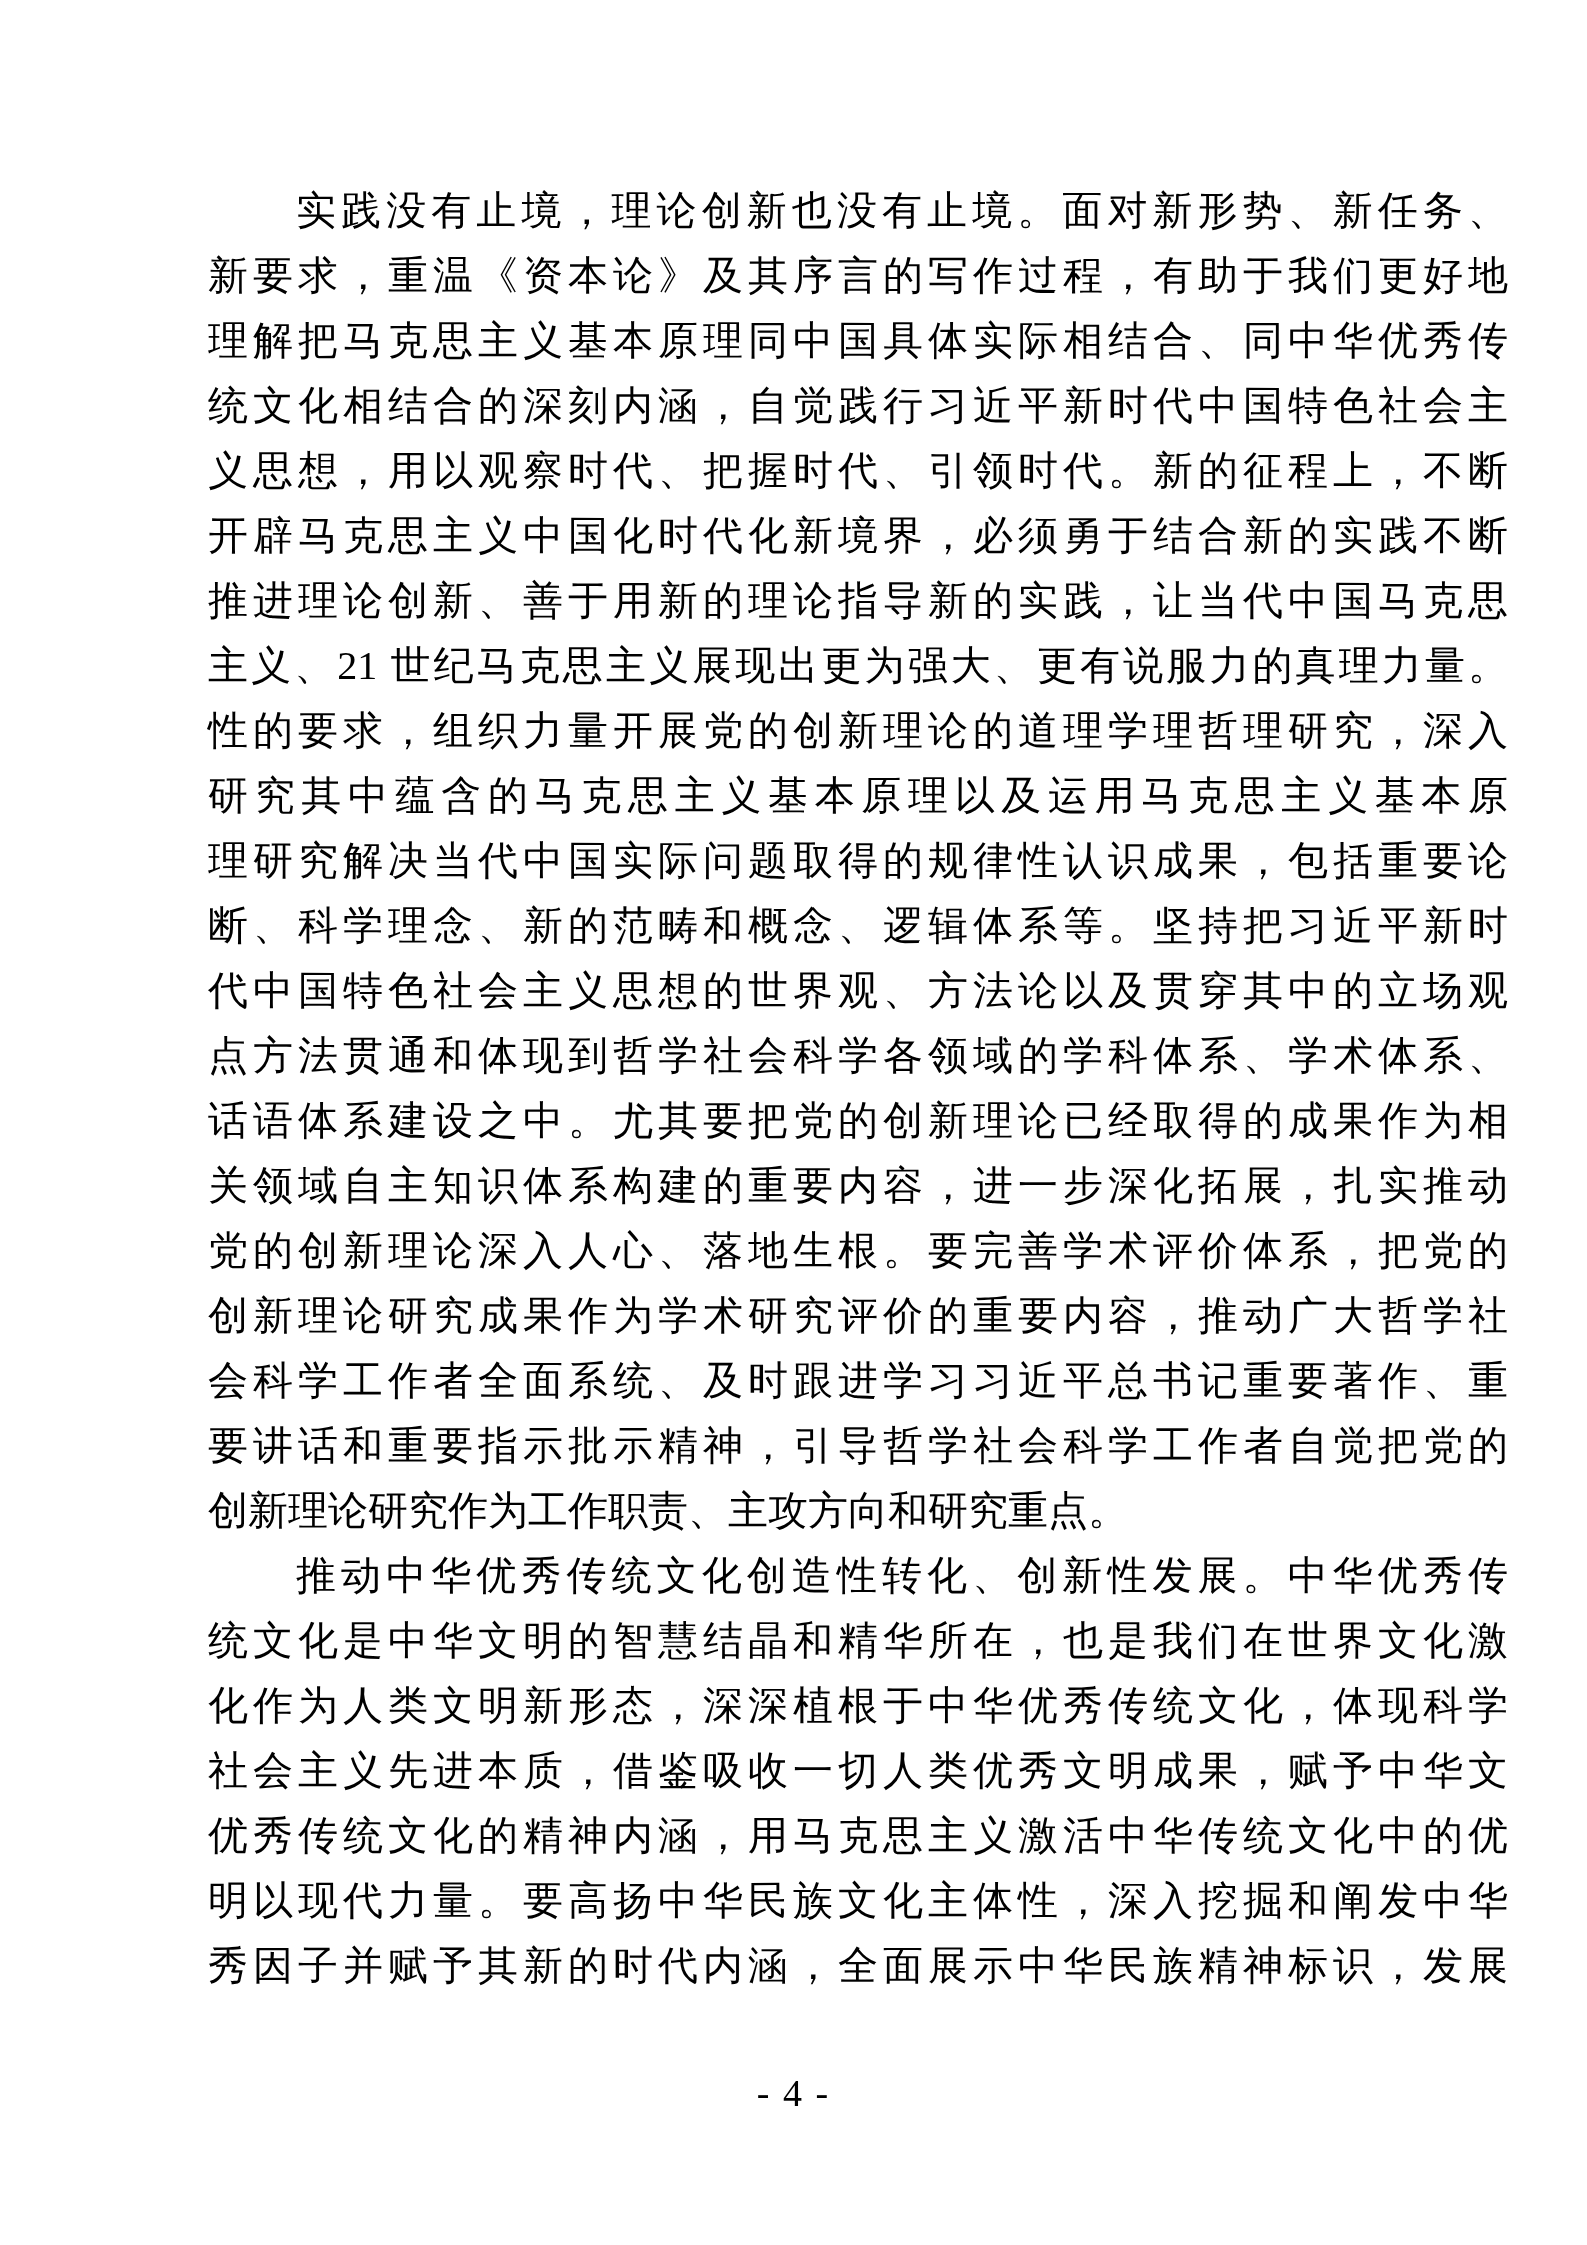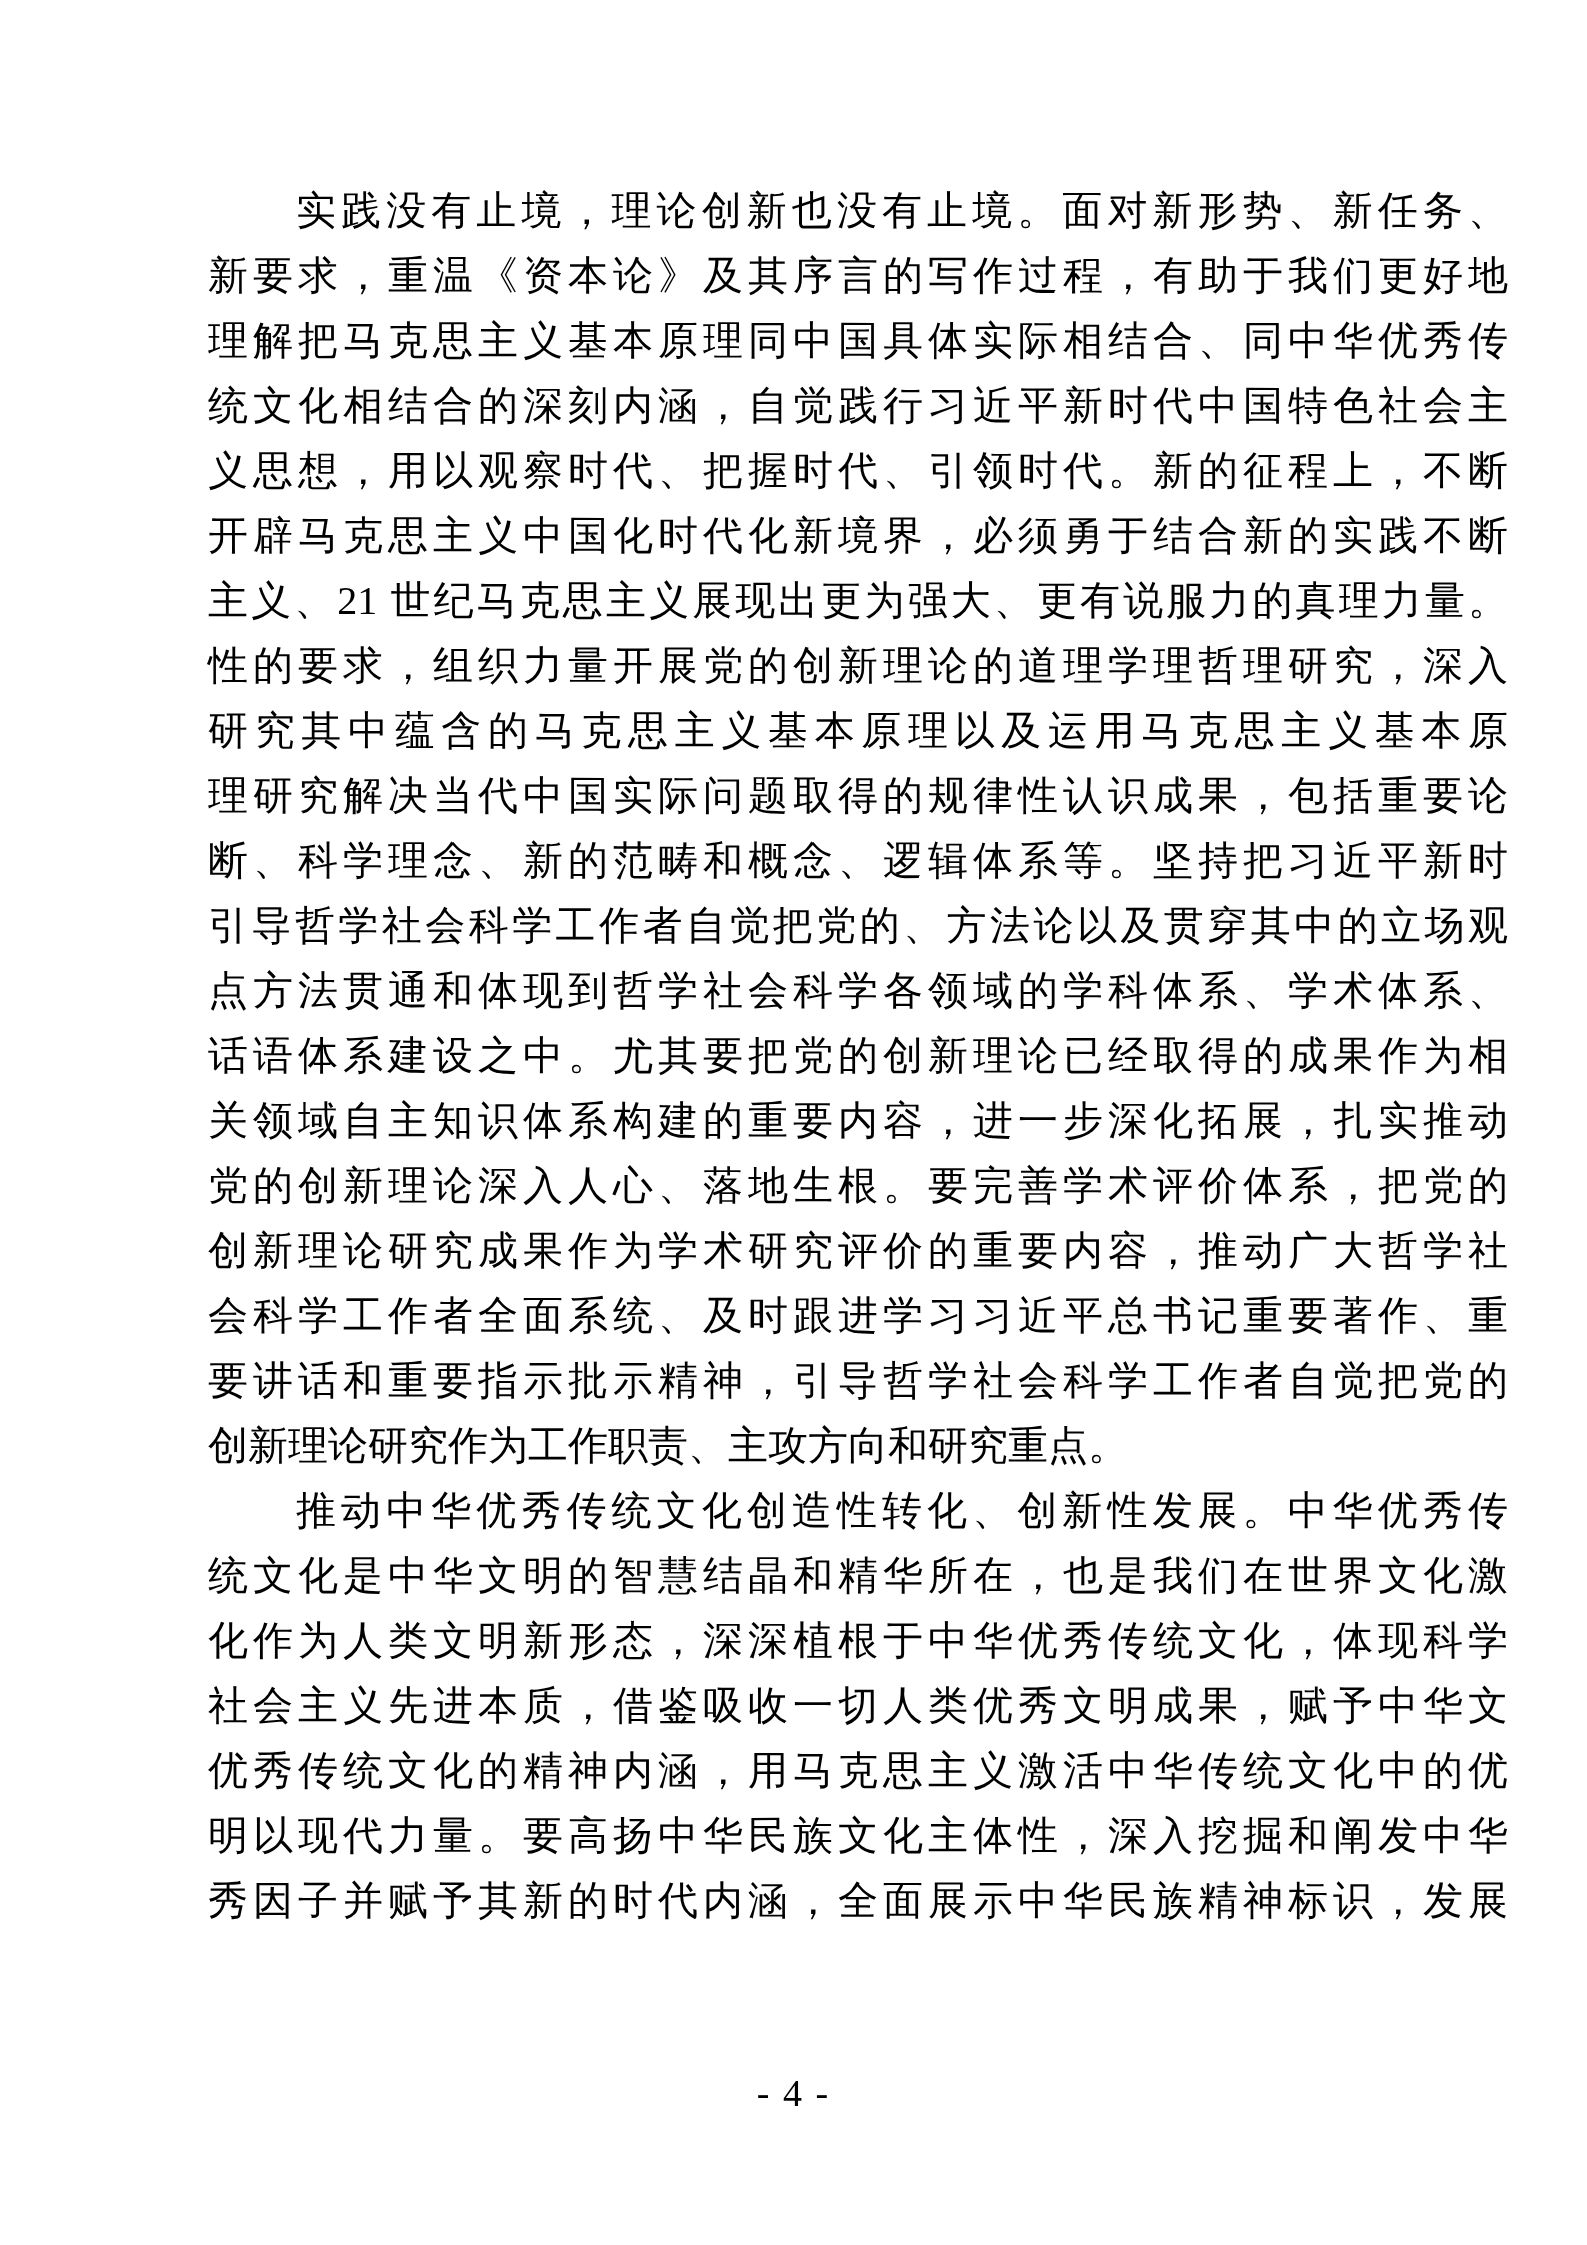--- a/index.html
+++ b/index.html
@@ -45,26 +45,27 @@
 <body>
 
 <div class="page">
   <div class="text-block">
       <div class="text-line indent">实践没有止境，理论创新也没有止境。面对新形势、新任务、</div>
       <div class="text-line">新要求，重温《资本论》及其序言的写作过程，有助于我们更好地</div>
       <div class="text-line">理解把马克思主义基本原理同中国具体实际相结合、同中华优秀传</div>
       <div class="text-line">统文化相结合的深刻内涵，自觉践行习近平新时代中国特色社会主</div>
       <div class="text-line">义思想，用以观察时代、把握时代、引领时代。新的征程上，不断</div>
       <div class="text-line">开辟马克思主义中国化时代化新境界，必须勇于结合新的实践不断</div>
+      <div class="text-line">推进理论创新、善于用新的理论指导新的实践，让当代中国马克思</div>
       <div class="text-line">主义、21 世纪马克思主义展现出更为强大、更有说服力的真理力量。</div>
       <div class="text-line">性的要求，组织力量开展党的创新理论的道理学理哲理研究，深入</div>
       <div class="text-line">研究其中蕴含的马克思主义基本原理以及运用马克思主义基本原</div>
       <div class="text-line">理研究解决当代中国实际问题取得的规律性认识成果，包括重要论</div>
       <div class="text-line">断、科学理念、新的范畴和概念、逻辑体系等。坚持把习近平新时</div>
-      <div class="text-line">引导哲学社会科学工作者自觉把党的、方法论以及贯穿其中的立场观</div>
+      <div class="text-line">代中国特色社会主义思想的世界观、方法论以及贯穿其中的立场观</div>
       <div class="text-line">点方法贯通和体现到哲学社会科学各领域的学科体系、学术体系、</div>
       <div class="text-line">话语体系建设之中。尤其要把党的创新理论已经取得的成果作为相</div>
       <div class="text-line">关领域自主知识体系构建的重要内容，进一步深化拓展，扎实推动</div>
       <div class="text-line">党的创新理论深入人心、落地生根。要完善学术评价体系，把党的</div>
       <div class="text-line">创新理论研究成果作为学术研究评价的重要内容，推动广大哲学社</div>
       <div class="text-line">会科学工作者全面系统、及时跟进学习习近平总书记重要著作、重</div>
       <div class="text-line">要讲话和重要指示批示精神，引导哲学社会科学工作者自觉把党的</div>
       <div class="text-line short">创新理论研究作为工作职责、主攻方向和研究重点。</div>
       <div class="text-line indent">推动中华优秀传统文化创造性转化、创新性发展。中华优秀传</div>
       <div class="text-line">统文化是中华文明的智慧结晶和精华所在，也是我们在世界文化激</div>

